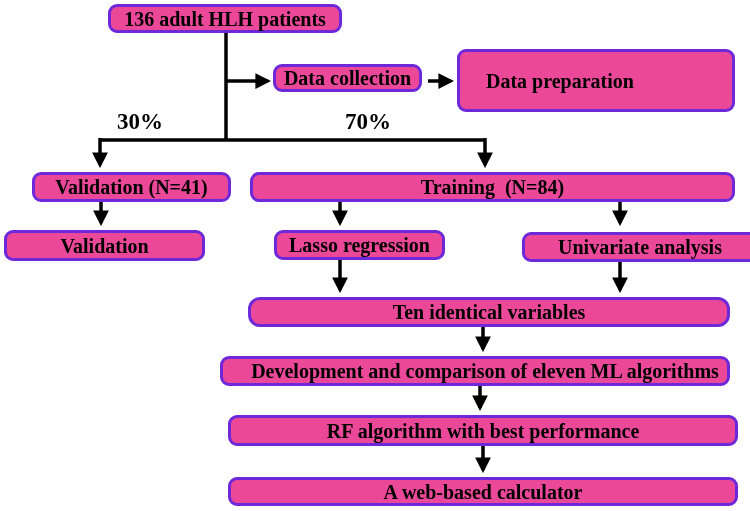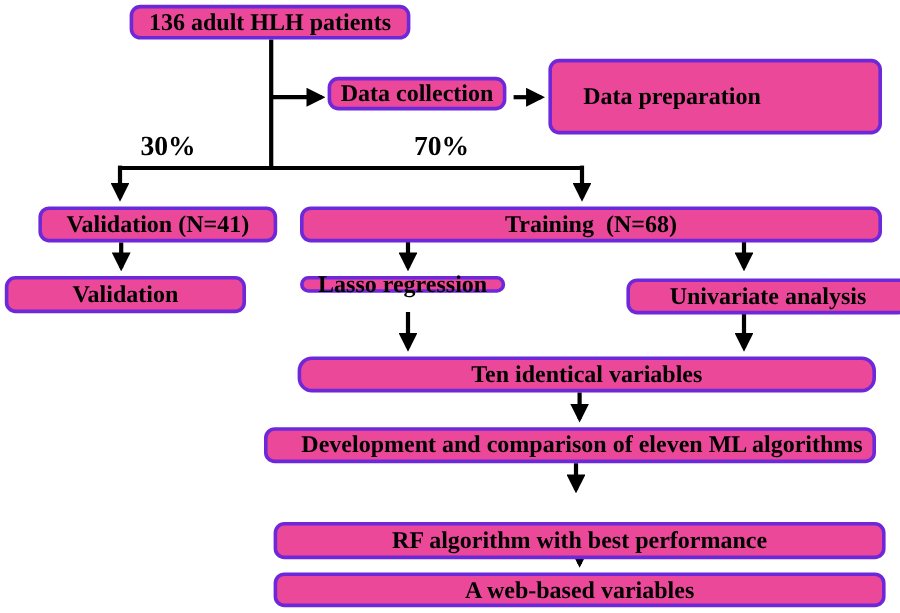--- a/index.html
+++ b/index.html
@@ -103,44 +103,44 @@
 
   <div class="pct" style="left:108px; top:109px;">30%</div>
 
   <div class="pct" style="left:336px; top:109px;">70%</div>
 
   <div class="node" style="left:4px; top:172px; width:199px; height:30px;margin-left:28px;">
     <span>Validation (N=41)</span>
   </div>
 
   <div class="node" style="left:250px; top:172px; width:485px; height:30px;">
-    <span>Training  (N=68)</span>
+    <span>Training  (N=84)</span>
   </div>
 
   <div class="node" style="left:4px; top:230px; width:201px; height:31px;justify-content:center;">
     <span>Validation</span>
   </div>
 
-  <div class="node" style="left:250px; top:230px; width:171px; height:14px;">
+  <div class="node" style="left:274px; top:230px; width:171px; height:30px;">
     <span>Lasso regression</span>
   </div>
 
   <div class="node" style="left:522px; top:232px; width:236px; height:30px;">
     <span>Univariate analysis</span>
   </div>
 
   <div class="node" style="left:248px; top:297px; width:482px; height:30px;border-radius:12px;">
     <span>Ten identical variables</span>
   </div>
 
   <div class="node" style="left:220px; top:356px; width:510px; height:30px;padding-left:20px;">
     <span>Development and comparison of eleven ML algorithms</span>
   </div>
 
-  <div class="node" style="left:228px; top:415px; width:510px; height:31px;margin-top:20px;">
+  <div class="node" style="left:228px; top:415px; width:510px; height:31px;">
     <span>RF algorithm with best performance</span>
   </div>
 
   <div class="node" style="left:228px; top:477px; width:510px; height:29px;">
-    <span>A web-based variables</span>
+    <span>A web-based calculator</span>
   </div>
 
 </div>
 
 </body></html>

